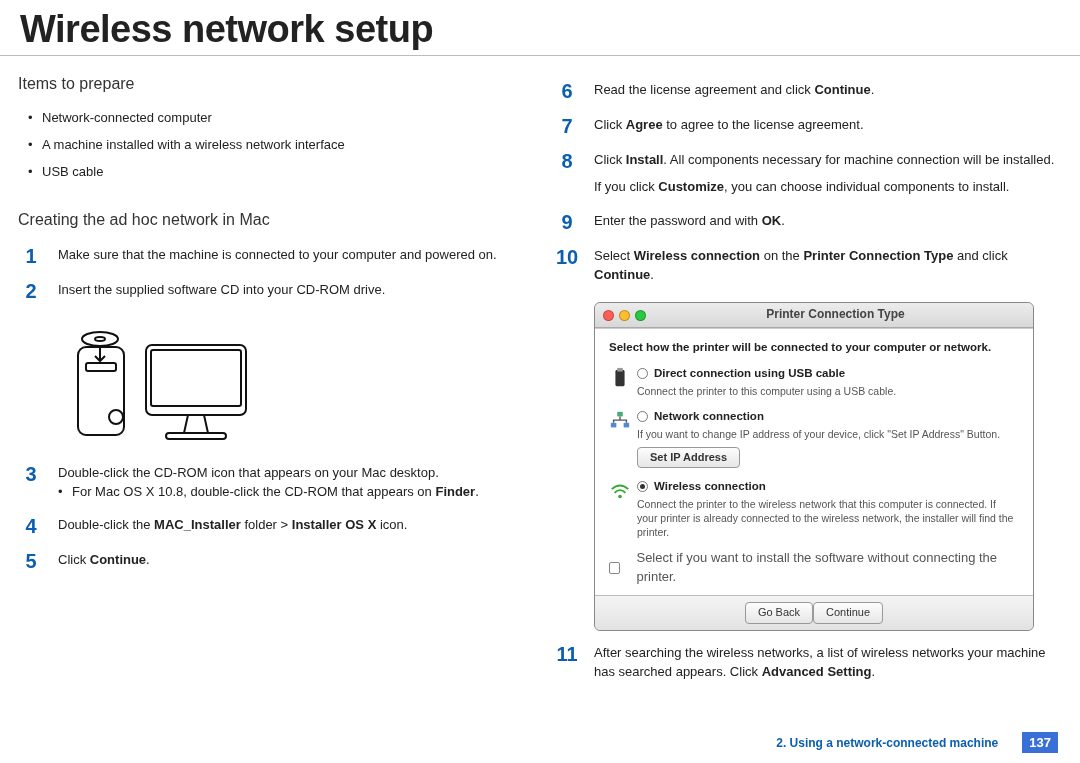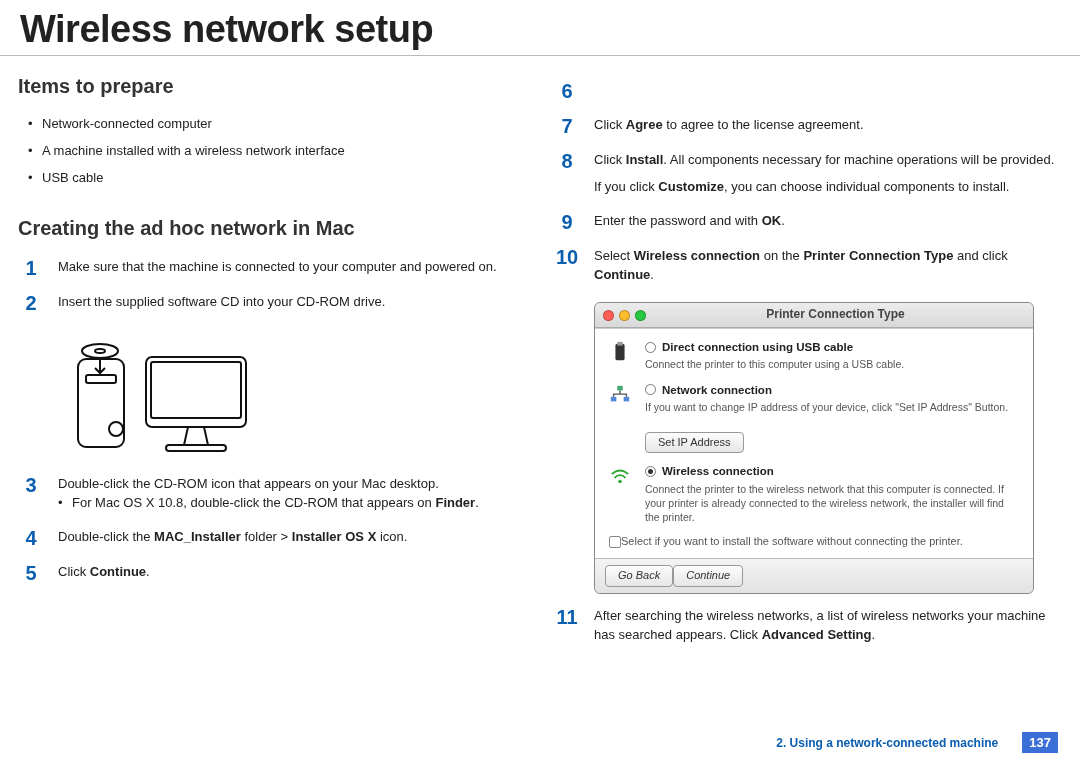--- a/index.html
+++ b/index.html
@@ -12,21 +12,21 @@
   }
   .page-title {
     font-size:38px;
     font-weight:700;
     padding:8px 20px 4px;
     letter-spacing:-0.5px;
   }
   .rule { height:1px; background:#bbb; margin:0 0 12px; }
   .columns { display:flex; padding:0 18px; gap:28px; }
   .col { flex:1; font-size:13px; line-height:1.45; }
-  .h3 { font-size:20px; font-weight:700; margin:4px 0 10px; color:#333;}
+  .h3 { font-size:16px; font-weight:400; margin:4px 0 10px; color:#333;}
   ul.bullets { list-style:none; padding-left:10px; }
   ul.bullets li { padding:4px 0 4px 14px; position:relative; }
   ul.bullets li::before { content:"•"; position:absolute; left:0; top:4px; }
   .steps { margin-top:8px; }
   .step { display:flex; gap:14px; padding:5px 0 10px; }
   .num { color:#0b5fb0; font-weight:700; font-size:20px; min-width:26px; text-align:center; line-height:1; }
   .step .body { flex:1; }
   .step .body .sub { padding-left:14px; position:relative; }
   .step .body .sub::before{ content:"•"; position:absolute; left:0; top:0;}
   .illus { margin:6px 0 6px 40px; }
@@ -46,41 +46,40 @@
     border-radius:6px 6px 0 0;
     padding:3px 8px;
     display:flex; align-items:center;
   }
   .traffic { display:flex; gap:5px; }
   .tl { width:11px; height:11px; border-radius:50%; border:1px solid rgba(0,0,0,.25); }
   .tl.r{background:#ff5f57;} .tl.y{background:#ffbd2e;} .tl.g{background:#28c940;}
   .dlg-title { flex:1; text-align:center; font-size:12px; font-weight:600; color:#444;}
   .dlg-body { background:#fff; padding:10px 14px 8px; border-top:1px solid #ccc;}
   .dlg-head { font-weight:700; font-size:11.5px; margin-bottom:10px;}
-  .opt { display:flex; gap:14px; margin-bottom:10px; }
+  .opt { display:flex; gap:6px; margin-bottom:10px; }
   .opt .ico { width:22px; height:22px; margin-top:2px; }
   .opt .txt .lbl { font-weight:600; font-size:11.5px; display:flex; align-items:center; gap:6px;}
   .opt .txt .desc { color:#555; font-size:10.5px; margin-top:2px; line-height:1.35;}
   .radio { width:11px; height:11px; border:1px solid #777; border-radius:50%; display:inline-block; background:#fff; position:relative; }
   .radio.on::after{ content:""; position:absolute; inset:2px; border-radius:50%; background:#333;}
   .macbtn {
     display:inline-block; padding:2px 12px;
     border:1px solid #999; border-radius:4px;
     background:linear-gradient(#fdfdfd,#e6e6e6);
     font-size:11px; color:#333;
   }
-  .chkrow { display:flex; align-items:center; gap:0; margin-top:6px; font-size:11px; color:#555;}
+  .chkrow { display:flex; align-items:center; gap:16px; margin-top:6px; font-size:13px; color:#555;}
   .chk { width:12px; height:12px; border:1px solid #888; background:#fff; border-radius:2px;}
   .dlg-footer{
     background:linear-gradient(#f4f4f4,#e2e2e2);
     border-top:1px solid #bbb;
     padding:6px 10px;
-    display:flex; justify-content:flex-start; gap:0;
+    display:flex; justify-content:center; gap:0;
     border-radius:0 0 6px 6px;
-    font-style:italic;
   }
   .footer {
     position:absolute; bottom:10px; right:22px;
     display:flex; align-items:center; gap:24px;
     font-size:12px; font-weight:700; color:#0b5fb0;
   }
   .pgnum { background:#3a6fd8; color:#fff; padding:3px 7px; font-size:13px;}
   .bold { font-weight:700; }
   
   .illus svg { stroke:#111; fill:none; stroke-width:2;}
@@ -155,31 +154,34 @@
           <span>Click </span><span class="bold">Continue</span><span>.</span>
         </div>
       </div>
     </div>
   </div>
 
   <div class="col">
     <div class="steps">
       <div class="step">
         <div class="num">6</div>
+        <div class="body">
+          <span>Read the license agreement and click </span><span class="bold">Continue</span><span>.</span>
+        </div>
       </div>
       <div class="step">
         <div class="num">7</div>
         <div class="body">
           <span>Click </span><span class="bold">Agree</span><span> to agree to the license agreement.</span>
         </div>
       </div>
       <div class="step">
         <div class="num">8</div>
         <div class="body">
-          <div><span>Click </span><span class="bold">Install</span><span>. All components necessary for machine operations will be provided.</span></div>
+          <div><span>Click </span><span class="bold">Install</span><span>. All components necessary for machine connection will be installed.</span></div>
           <div style="margin-top:8px;"><span>If you click </span><span class="bold">Customize</span><span>, you can choose individual components to install.</span></div>
         </div>
       </div>
       <div class="step">
         <div class="num">9</div>
         <div class="body">
           <span>Enter the password and with </span><span class="bold">OK</span><span>.</span>
         </div>
       </div>
       <div class="step">
@@ -192,20 +194,21 @@
       <div class="dlg">
         <div class="dlg-titlebar">
           <div class="traffic">
             <span class="tl r"></span>
             <span class="tl y"></span>
             <span class="tl g"></span>
           </div>
           <div class="dlg-title">Printer Connection Type</div>
         </div>
         <div class="dlg-body">
+          <div class="dlg-head">Select how the printer will be connected to your computer or network.</div>
 
           <div class="opt">
             <div class="ico">
               <svg viewBox="0 0 24 24" width="22" height="22">
                   <rect x="7" y="3" width="10" height="18" rx="2" fill="#333"></rect>
                   <rect x="9" y="1" width="6" height="4" fill="#999"></rect>
                 </svg>
             </div>
             <div class="txt">
               <div class="lbl">
@@ -225,21 +228,21 @@
                   <path d="M12 7 L12 11 M5 14 L5 11 L19 11 L19 14" stroke="#555" fill="none" stroke-width="1.5"></path>
                 </svg>
             </div>
             <div class="txt">
               <div class="lbl">
                   <span class="radio"></span>
                   <span>Network connection</span>
                 </div>
               <div class="desc">
                 <div>If you want to change IP address of your device, click "Set IP Address" Button.</div>
-                <div style="margin-top:18px;"><span class="macbtn">Set IP Address</span></div>
+                <div style="margin-top:6px;font-weight:bold;"><span class="macbtn">Set IP Address</span></div>
               </div>
             </div>
           </div>
 
           <div class="opt">
             <div class="ico">
               <svg viewBox="0 0 24 24" width="22" height="22">
                   <path d="M3 10 Q12 2 21 10" stroke="#3a3" stroke-width="2" fill="none"></path>
                   <path d="M6 14 Q12 8 18 14" stroke="#3a3" stroke-width="2" fill="none"></path>
                   <circle cx="12" cy="18" r="2" fill="#3a3"></circle>

